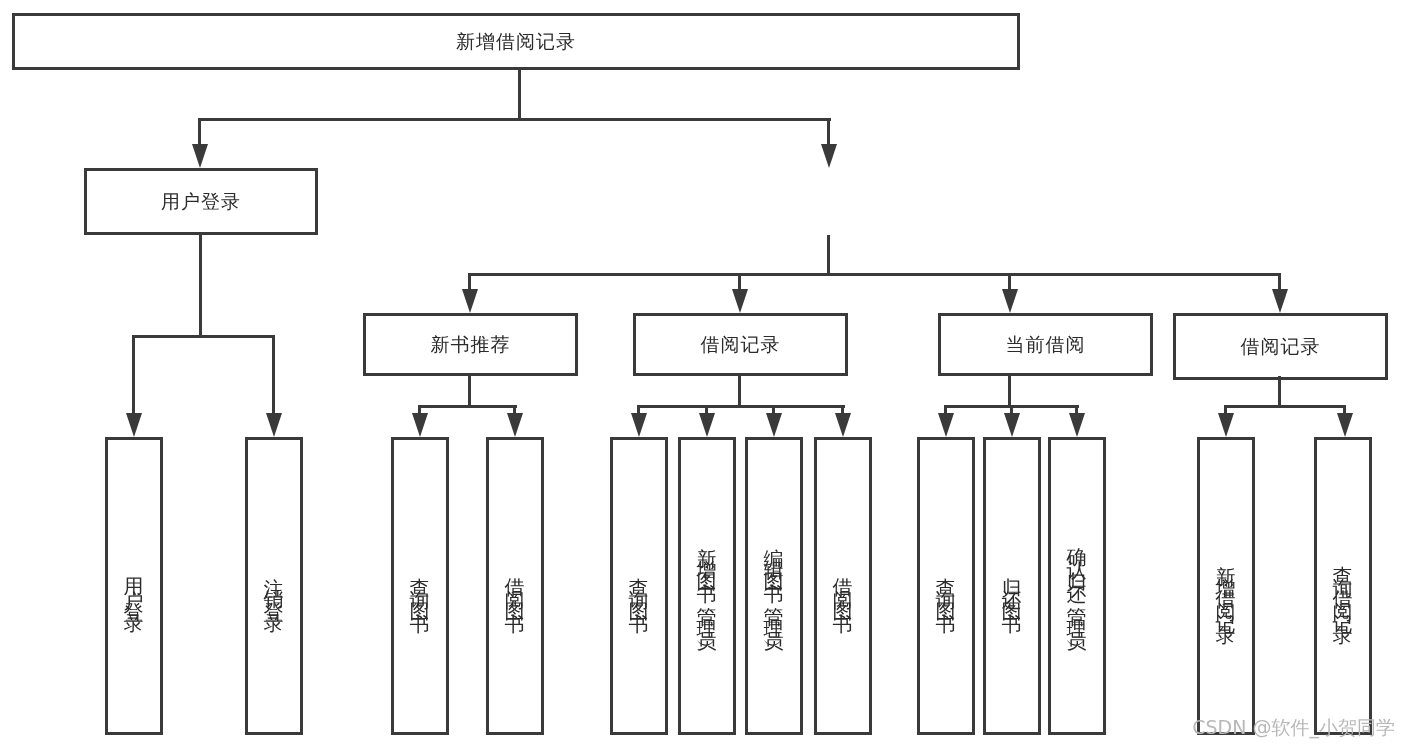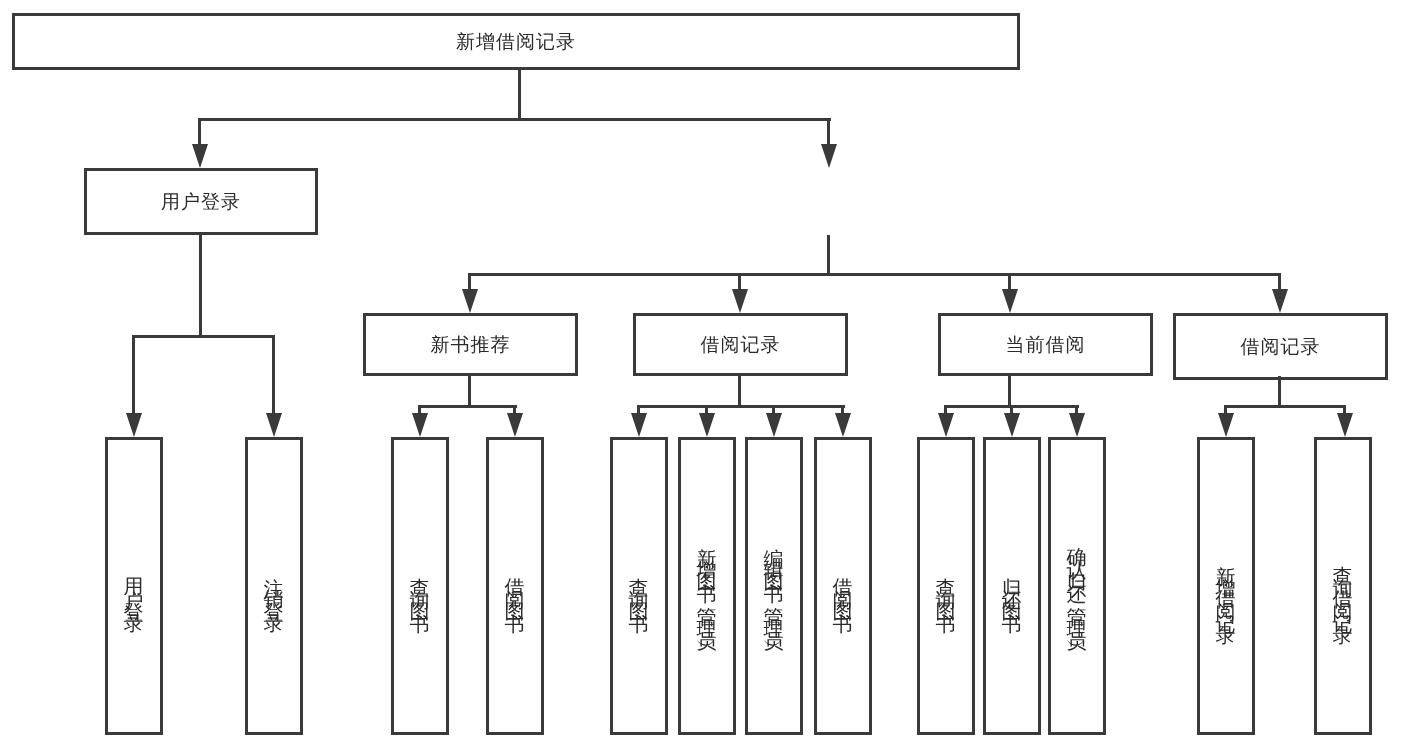--- a/index.html
+++ b/index.html
@@ -175,14 +175,15 @@
   <div class="vbox" style="left:1048px;top:437px;">
     <span>确认归还（管理员）</span>
   </div>
   <div class="vbox" style="left:1197px;top:437px;">
     <span>新增借阅记录</span>
   </div>
   <div class="vbox" style="left:1314px;top:437px;">
     <span>查询借阅记录</span>
   </div>
 
+  <div class="watermark">CSDN @软件_小贺同学</div>
 
 </div>
 
 </body></html>

